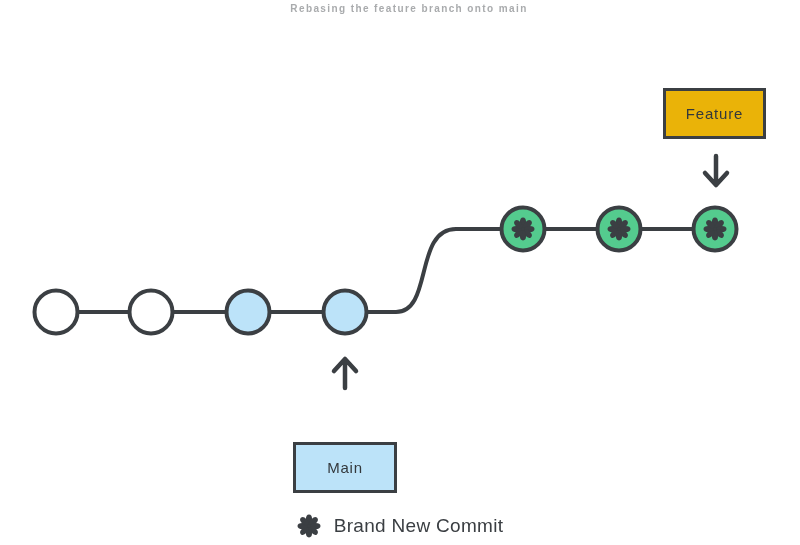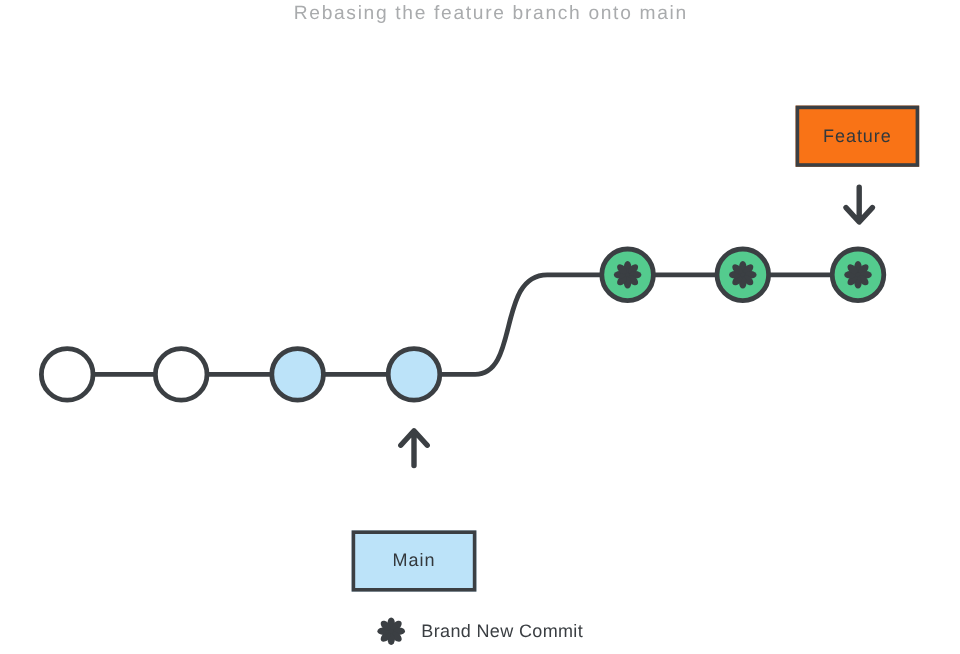--- a/index.html
+++ b/index.html
@@ -7,46 +7,47 @@
     position:relative;
     width:800px;height:545px;
     background:#ffffff;
     font-family:"Liberation Sans", sans-serif;
     overflow:hidden;
   }
   .title{
     position:absolute;top:3px;left:18px;right:0;
     text-align:center;
     color:#A9ABAD;
-    font-size:16px;
+    font-size:10px;
     letter-spacing:1.4px;
+    font-weight:bold;
   }
   svg.graph{position:absolute;left:0;top:0;}
   .rail{fill:none;stroke:#3B3F43;stroke-width:4;stroke-linecap:round;}
   .node{stroke:#3B3F43;stroke-width:4;}
   .node-plain{fill:#FFFFFF;}
   .node-main{fill:#BCE3F9;}
   .node-feature{fill:#54CB8E;}
   .arrow{fill:none;stroke:#3B3F43;stroke-width:4.5;stroke-linecap:round;stroke-linejoin:round;}
   .box{
     position:absolute;
     box-sizing:border-box;
     border:3px solid #3B3F43;
     display:flex;align-items:center;justify-content:center;
     font-size:15px;
     color:#33383C;
     letter-spacing:0.8px;
   }
-  .feature-box{left:663px;top:88px;width:103px;height:51px;background:#f97316;}
+  .feature-box{left:663px;top:88px;width:103px;height:51px;background:#eab308;}
   .main-box{left:293px;top:407px;width:104px;height:51px;background:#BCE3F9;margin-top:35px;}
   .legend{
     position:absolute;left:0;right:0;top:514px;
     display:flex;align-items:center;justify-content:center;gap:13px;
     color:#3A3E42;
-    font-size:15px;
+    font-size:19px;
     letter-spacing:0.3px;
   }
   .legend-icon{display:block;}
 </style>
 </head>
 <body>
 
 <div class="stage">
 
   <div class="title">Rebasing the feature branch onto main</div>

